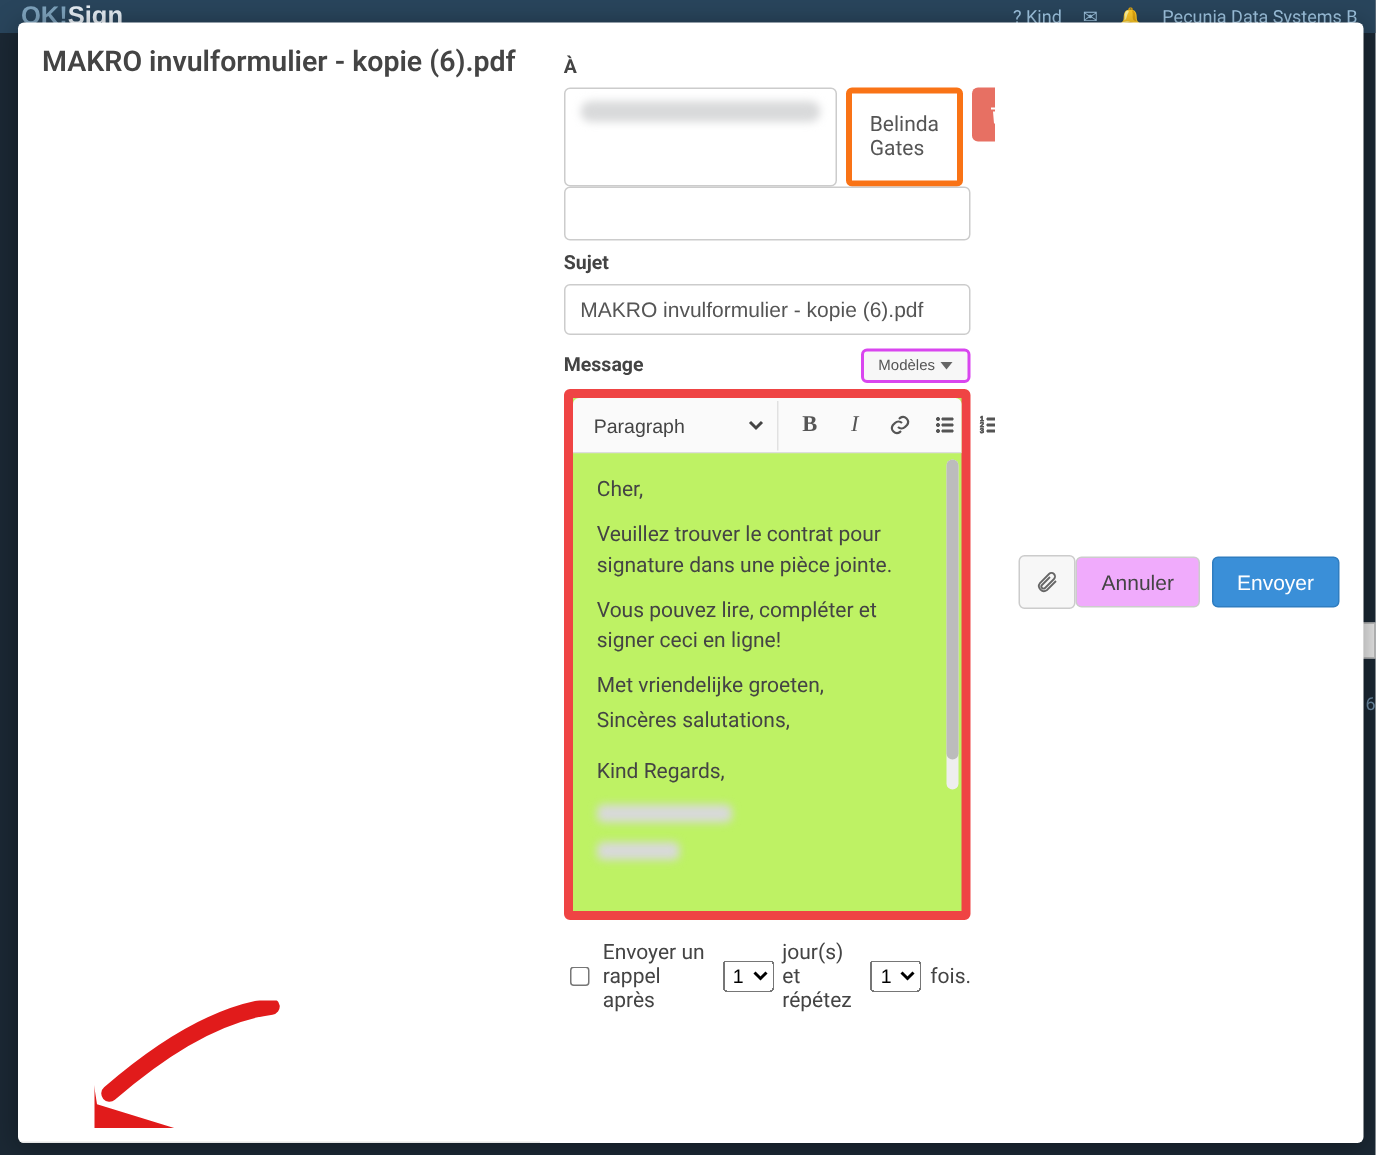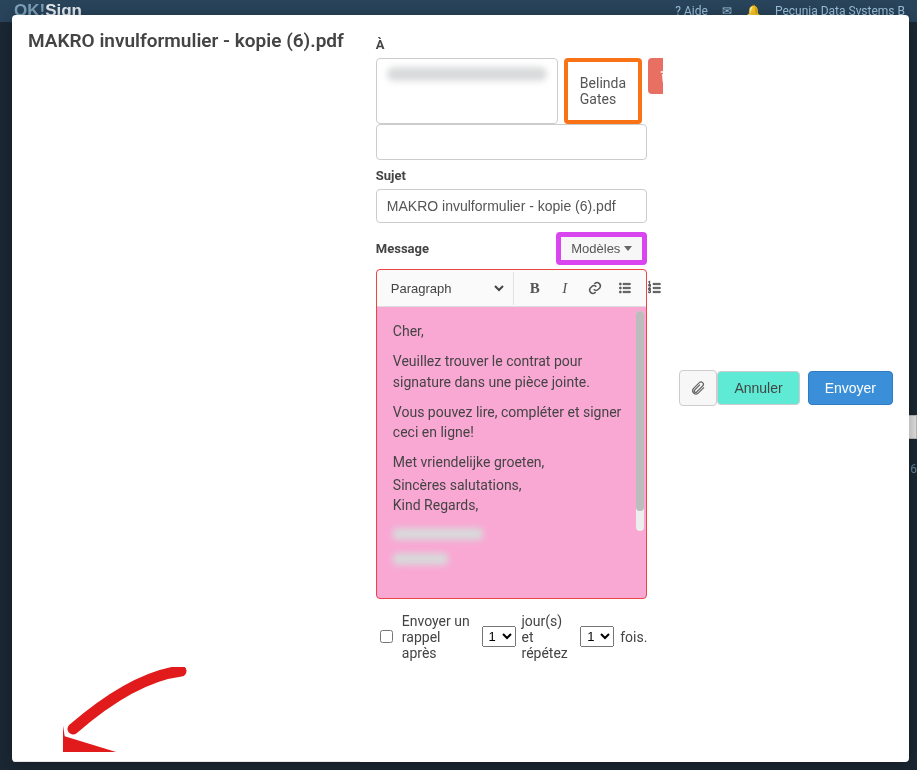--- a/index.html
+++ b/index.html
@@ -15,56 +15,56 @@
   .label{font-size:13px;font-weight:700;color:#444;margin:8px 0 6px 0;display:block}
   .row-to{display:flex;gap:6px}
   .to-left{flex:1;border:1px solid #ccc;border-radius:4px;padding:8px 10px;background:#fff;position:relative}
   .blur-pill{display:inline-block;width:160px;height:14px;border-radius:7px;background:#d9dadb;filter:blur(3px)}
   .to-right{flex:1;display:flex;gap:6px}
   .name-box{flex:1;border:4px solid #f97316;border-radius:4px;padding:13px 12px;color:#555}
   .del-btn{width:36px;height:36px;border:none;border-radius:4px;background:#e77063;color:#fff;display:flex;align-items:center;justify-content:center;cursor:pointer}
   .input,.cc-box,.subj-box{width:100%;box-sizing:border-box;border:1px solid #ccc;border-radius:4px;background:#fff;padding:8px 10px;color:#555;font-size:14px}
   .cc-box{height:36px}
   .msg-header{display:flex;align-items:center;justify-content:space-between;margin-top:9px}
-  .models-btn{border:5px solid #d946ef;border-radius:4px;background:#f7f7f7;padding:4px 10px;font-size:13px;color:#555;display:flex;align-items:center;gap:4px;cursor:pointer}
+  .models-btn{border:2px solid #d946ef;border-radius:4px;background:#f7f7f7;padding:4px 10px;font-size:10px;color:#555;display:flex;align-items:center;gap:4px;cursor:pointer}
   .caret{display:inline-block;border-left:4px solid transparent;border-right:4px solid transparent;border-top:5px solid #666}
-  .editor{border:1px solid #ef4444;border-radius:4px;margin-top:4px;background:#f9a8d4;position:relative}
+  .editor{border:6px solid #ef4444;border-radius:4px;margin-top:4px;background:#bef264;position:relative}
   .toolbar{display:flex;align-items:center;border-bottom:1px solid #ddd;background:#fafafa;border-top-left-radius:4px;border-top-right-radius:4px}
   .format-sel{font-size:13px;border:none;background:transparent;padding:8px 8px 8px 10px;width:130px;cursor:pointer;color:#444}
   .format-wrap{display:flex;align-items:center;border-right:1px solid #e1e1e1;padding-right:6px}
   .tgroup{display:flex;align-items:center;border-right:1px solid #e1e1e1;padding:0 6px}
   .tbtn{width:30px;height:36px;border:none;background:transparent;display:flex;align-items:center;justify-content:center;color:#555;cursor:pointer;font-size:15px}
   .tbtn svg{width:16px;height:16px;stroke:#555;fill:#555}
   .editor-body{padding:14px 16px 18px 16px;min-height:210px;font-size:14px;color:#444;line-height:1.45;position:relative}
   .editor-body p{margin:0 0 10px 0}
   .sig-blur{display:inline-block;border-radius:4px;background:#d8d9da;filter:blur(3px);height:12px}
   .editor-scroll{position:absolute;right:2px;top:4px;width:8px;height:220px;background:#eee;border-radius:4px}
   .editor-thumb{position:absolute;right:2px;top:4px;width:8px;height:200px;background:#bcbcbc;border-radius:4px}
   .reminder{display:flex;align-items:center;gap:6px;margin:14px 0 6px 0;font-size:14px;color:#444}
   .reminder select{font-size:13px;padding:1px 2px}
   .footer{padding:14px 16px 16px 16px;display:flex;align-items:center;justify-content:space-between}
   .attach{width:38px;height:36px;border:1px solid #ccc;border-radius:4px;background:#f7f7f7;display:flex;align-items:center;justify-content:center;cursor:pointer;position:relative}
   .footer-right{display:flex;gap:8px}
   .btn{border:1px solid #ccc;border-radius:4px;padding:8px 16px;font-size:14px;cursor:pointer}
-  .btn-default{background:#5eead4;color:#444}
+  .btn-default{background:#f0abfc;color:#444}
   .btn-primary{background:#3a8fd8;border-color:#2f7dc0;color:#fff}
   .arrow{position:absolute;left:63px;top:667px;pointer-events:none}
   
   .i{width:16px;height:16px}
   .edge-right{position:absolute;right:0;top:415px;width:7px;height:22px;background:#e6e6e6;border:1px solid #bbb}
   .edge-num{position:absolute;right:0;top:462px;color:#6b89a2;font-size:12px}
 </style>
 </head>
 <body>
 
 <div class="backdrop">
   <div class="bg-topbar">
     <span class="bg-brand"><span>OK!</span><b>Sign</b></span>
     <span class="bg-right">
-      <span>? <span>Aide</span></span>
+      <span>? <span>Kind</span></span>
       <span>✉</span>
       <span>🔔</span>
       <span>Pecunia Data Systems B</span>
     </span>
   </div>
   <div class="edge-right"></div>
   <div class="edge-num">6</div>
 </div>
 
 <div class="modal">
@@ -186,21 +186,21 @@
               </svg>
           </button>
         </div>
       </div>
 
       <div class="editor-body">
         <p>Cher,</p>
         <p>Veuillez trouver le contrat pour signature dans une pièce jointe.</p>
         <p>Vous pouvez lire, compléter et signer ceci en ligne!</p>
         <p style="margin-bottom:2px">Met vriendelijke groeten,</p>
-        <p style="margin-bottom:0">Sincères salutations,</p>
+        <p style="margin-bottom:14px">Sincères salutations,</p>
         <p>Kind Regards,</p>
         <p style="margin-bottom:4px"><span class="sig-blur" style="width:90px"></span></p>
         <p><span class="sig-blur" style="width:55px"></span></p>
         <div class="editor-scroll"></div>
         <div class="editor-thumb"></div>
       </div>
     </div>
 
     <div class="reminder">
       <input type="checkbox" style="">

